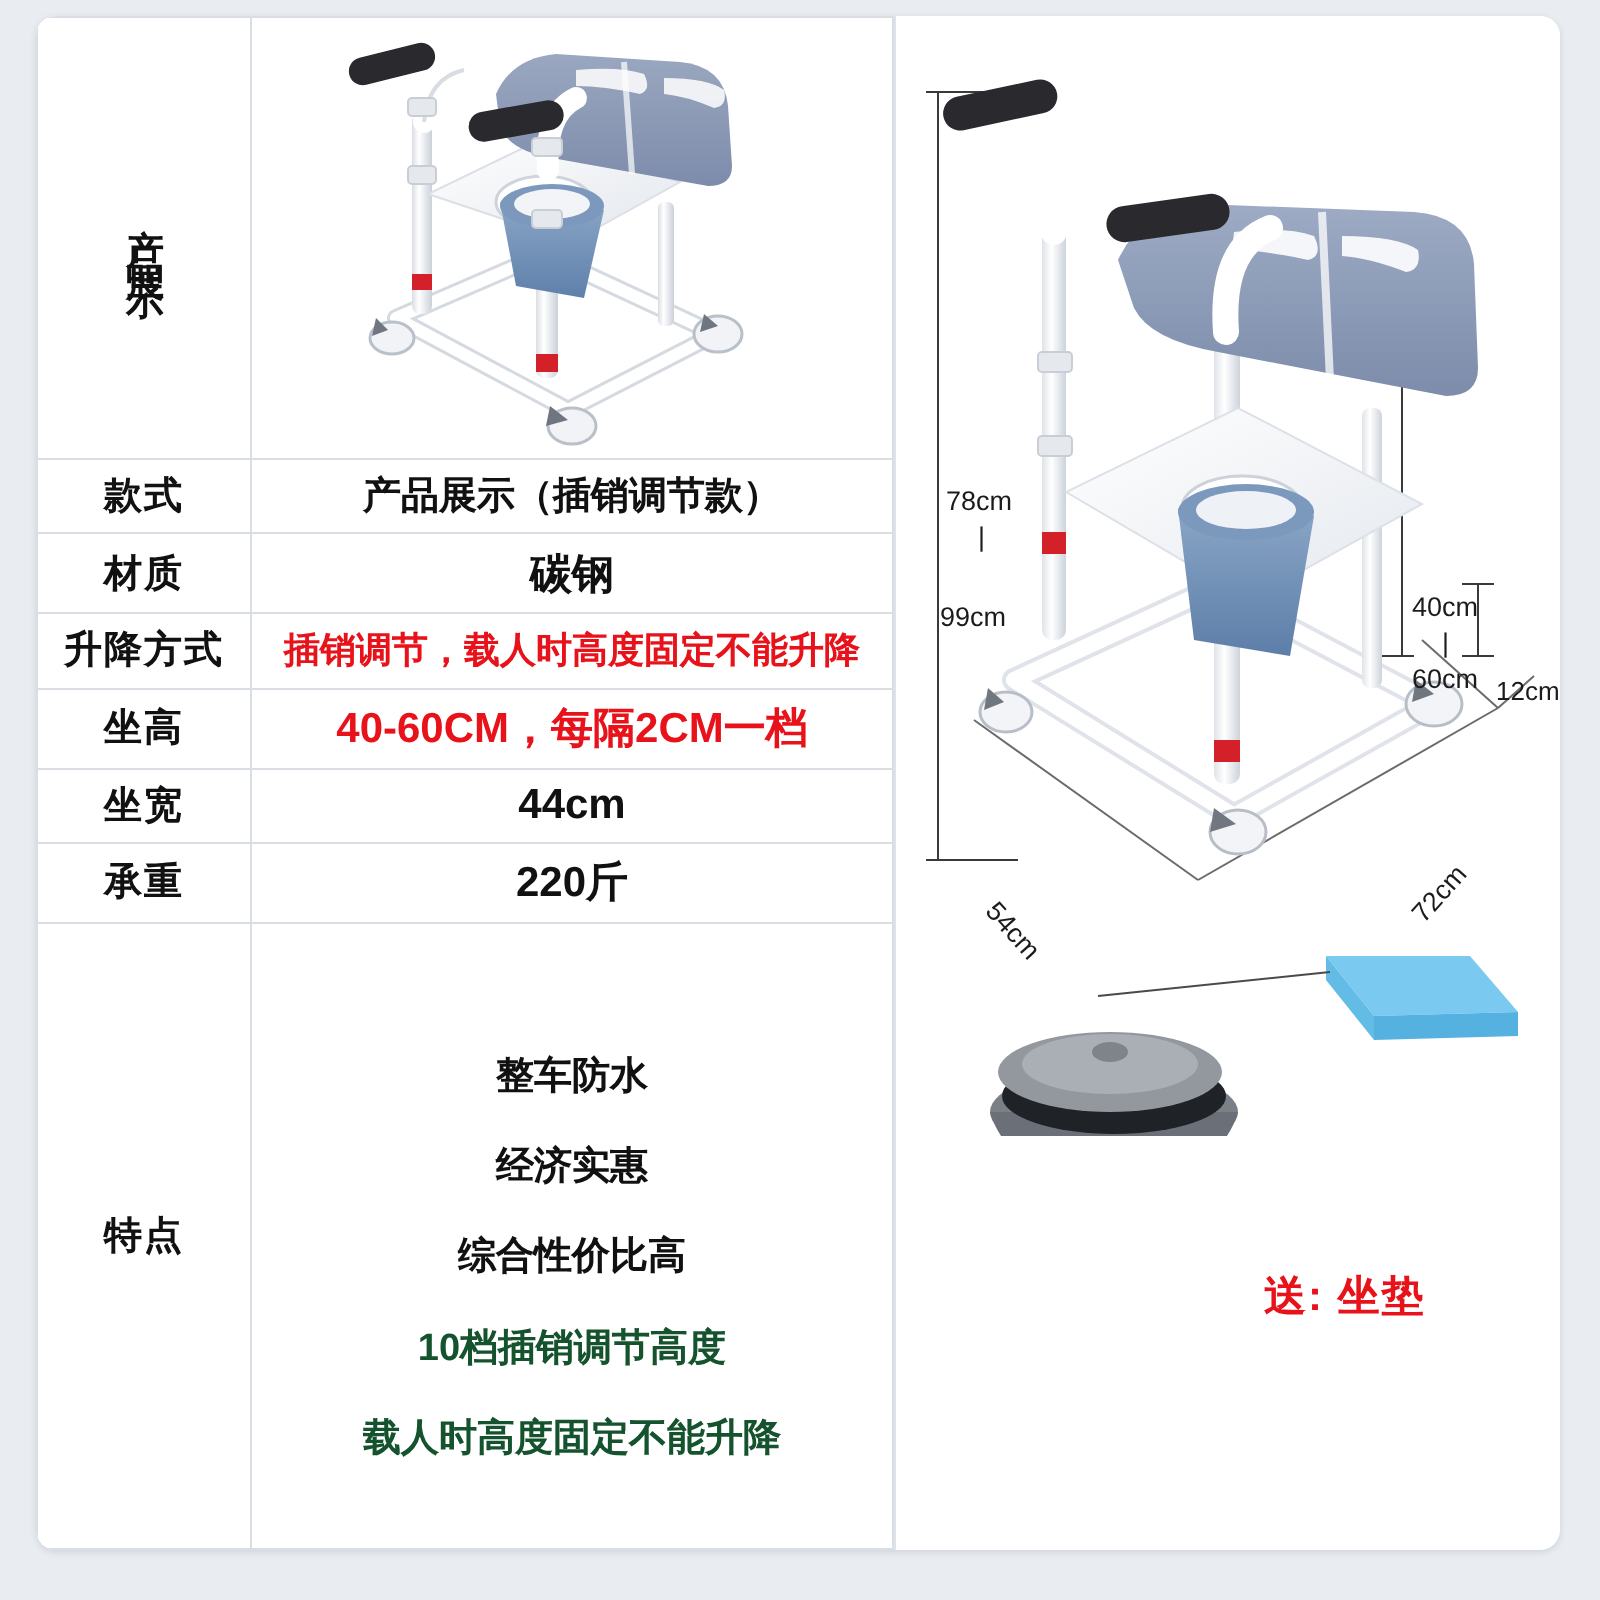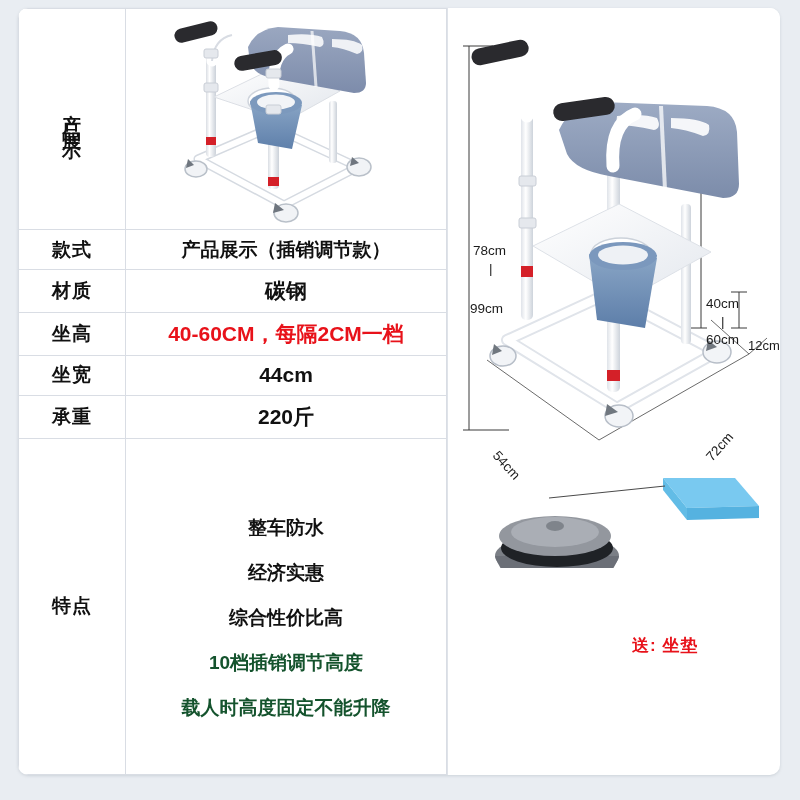--- a/index.html
+++ b/index.html
@@ -60,21 +60,21 @@
     position:absolute;left:431px;top:0;width:331px;height:734px;
     background:#fff;overflow:hidden;
   }
   .dim-text{
     position:absolute;font-size:13.5px;color:#1b1b1b;
     font-family:"Liberation Sans",sans-serif;white-space:nowrap;
   }
   .dim-rot-l{transform:rotate(48deg);transform-origin:left top;}
   .dim-rot-r{transform:rotate(-48deg);transform-origin:left top;}
   .gift-text{
-    position:absolute;font-size:17px;font-weight:bold;color:#e8121a;
+    position:absolute;font-size:21px;font-weight:bold;color:#e8121a;
     white-space:nowrap;letter-spacing:1px;
   }
   svg{display:block;}
   .hero-svg{position:absolute;left:0;top:0;}
 </style>
 </head>
 <body>
 
 <div class="page">
 
@@ -166,20 +166,24 @@
 
         <tr>
           <td class="lbl">款式</td>
           <td class="val small">产品展示（插销调节款）</td>
         </tr>
         <tr>
           <td class="lbl">材质</td>
           <td class="val">碳钢</td>
         </tr>
         <tr>
+          <td class="lbl">升降方式</td>
+          <td class="val red" style="font-size:18px">插销调节，载人时高度固定不能升降</td>
+        </tr>
+        <tr>
           <td class="lbl">坐高</td>
           <td class="val red">40-60CM，每隔2CM一档</td>
         </tr>
         <tr>
           <td class="lbl">坐宽</td>
           <td class="val">44cm</td>
         </tr>
         <tr>
           <td class="lbl">承重</td>
           <td class="val">220斤</td>

